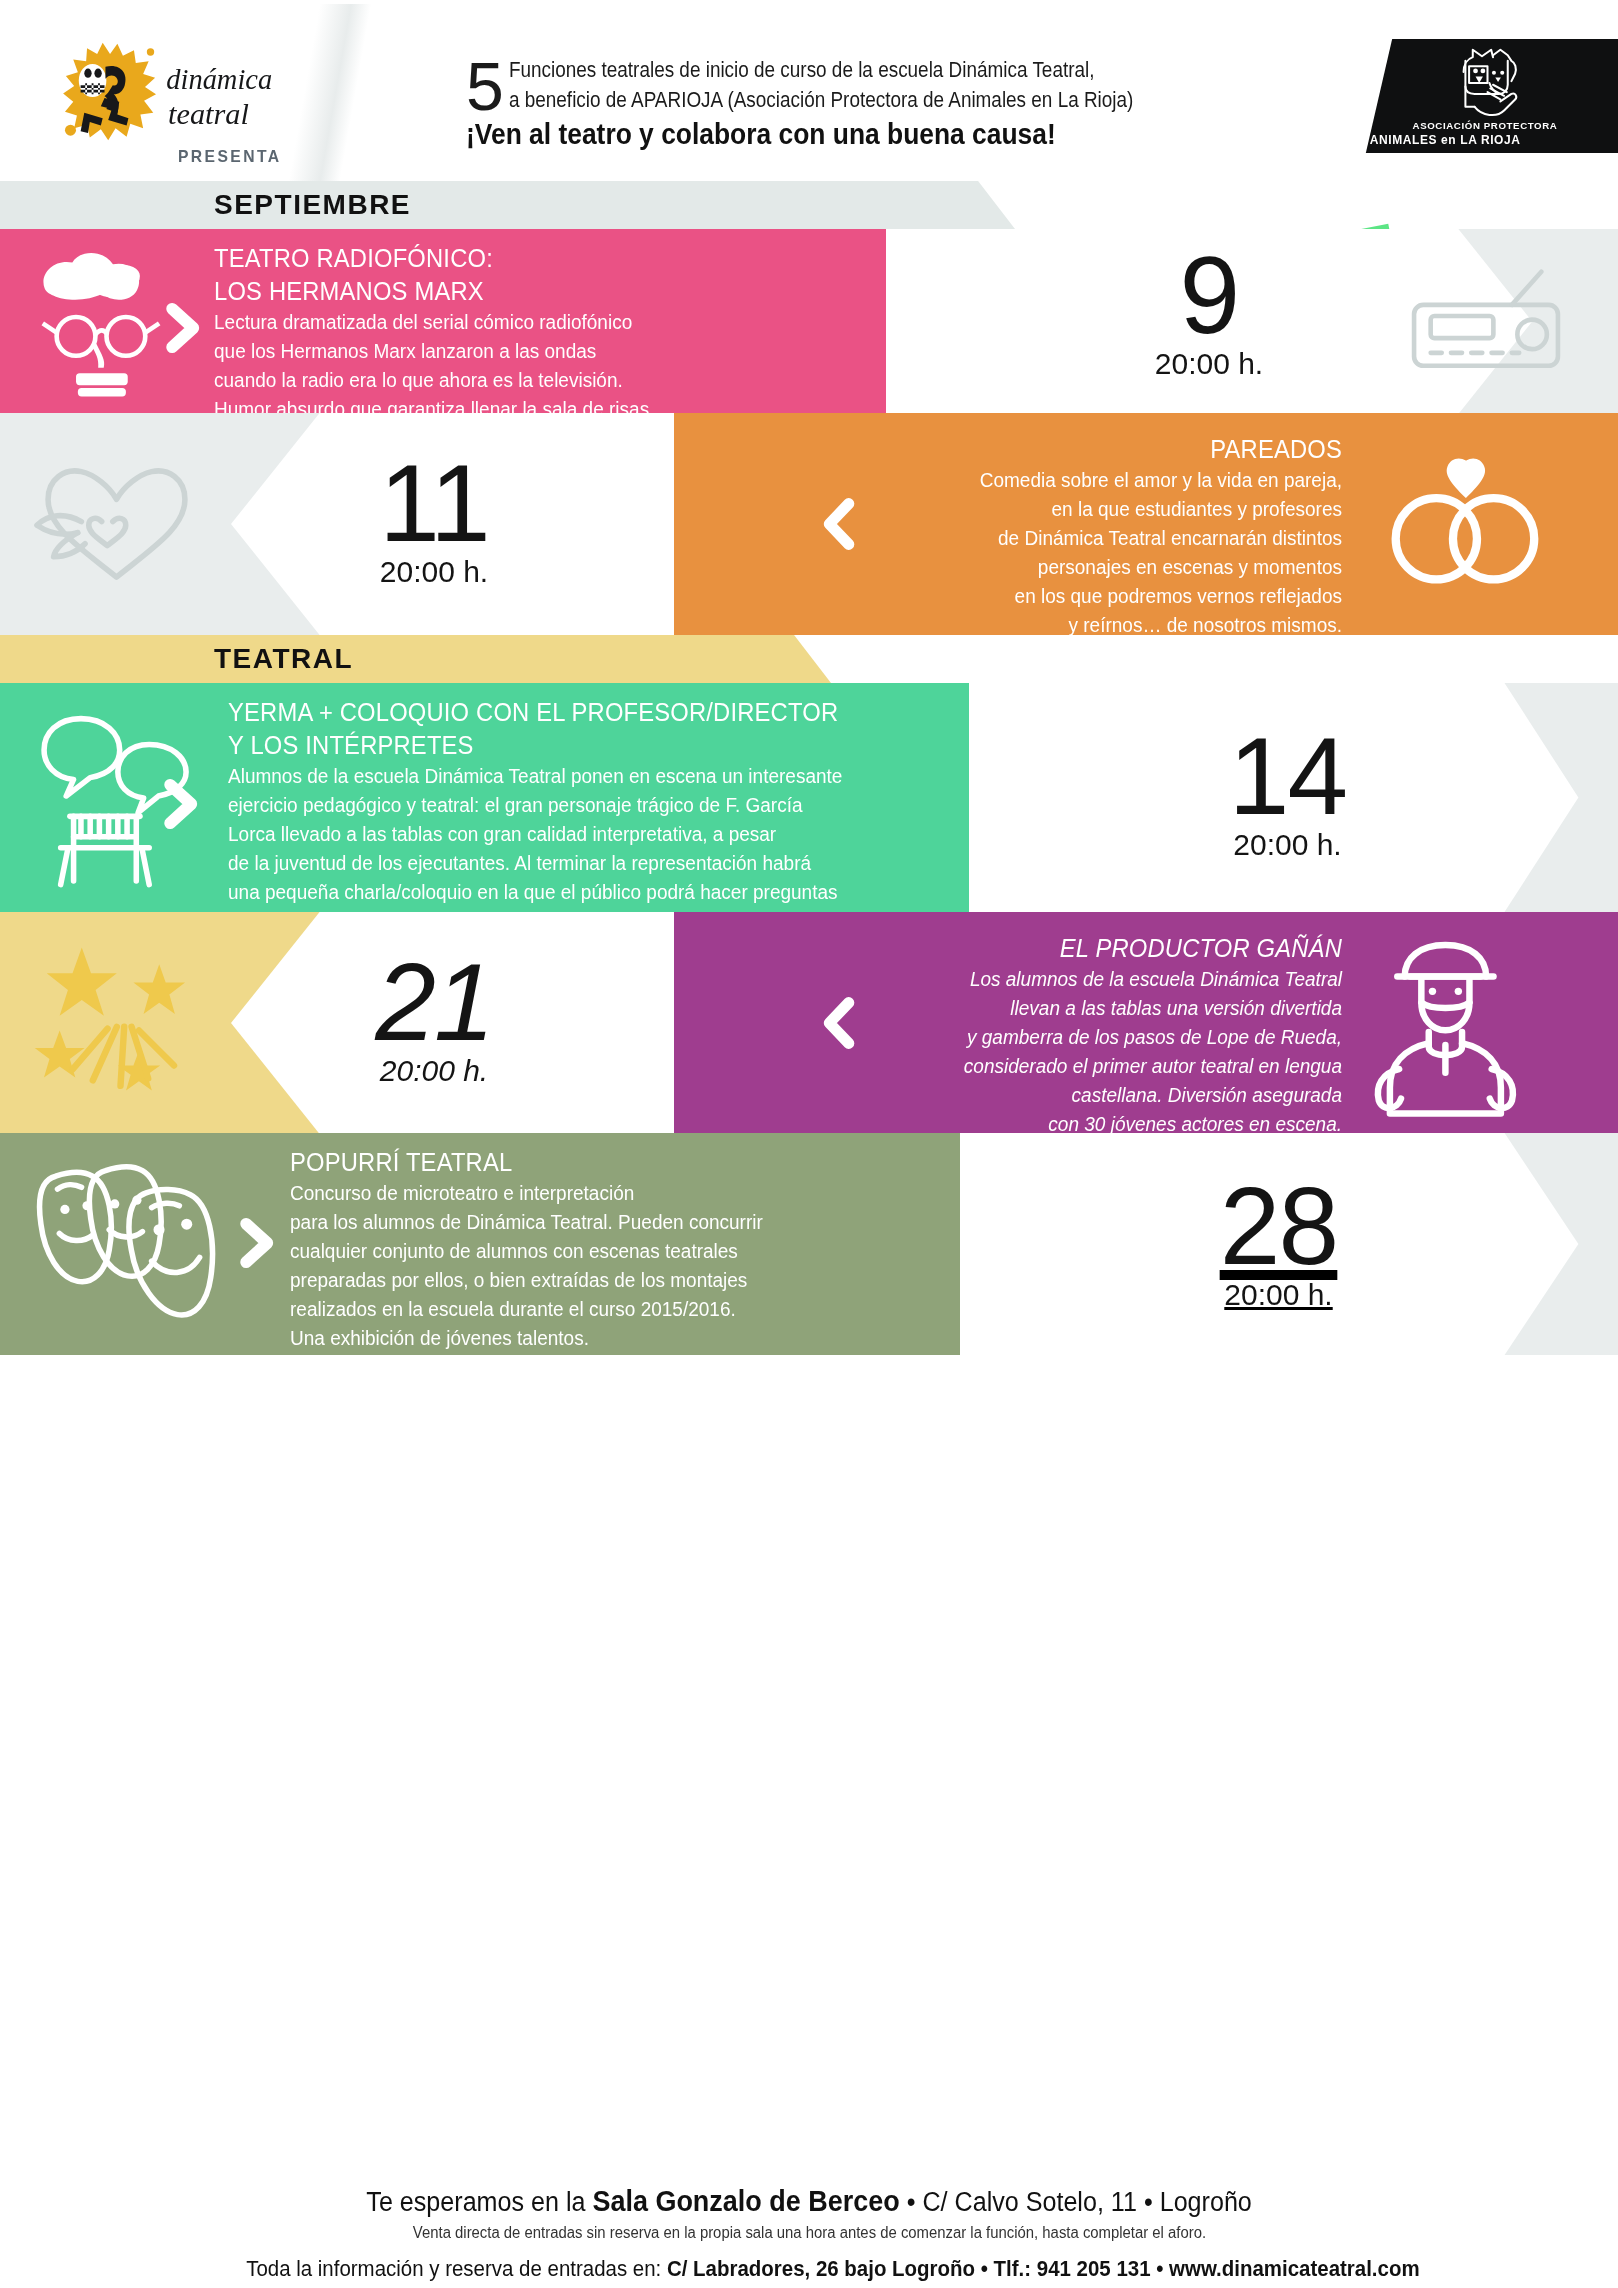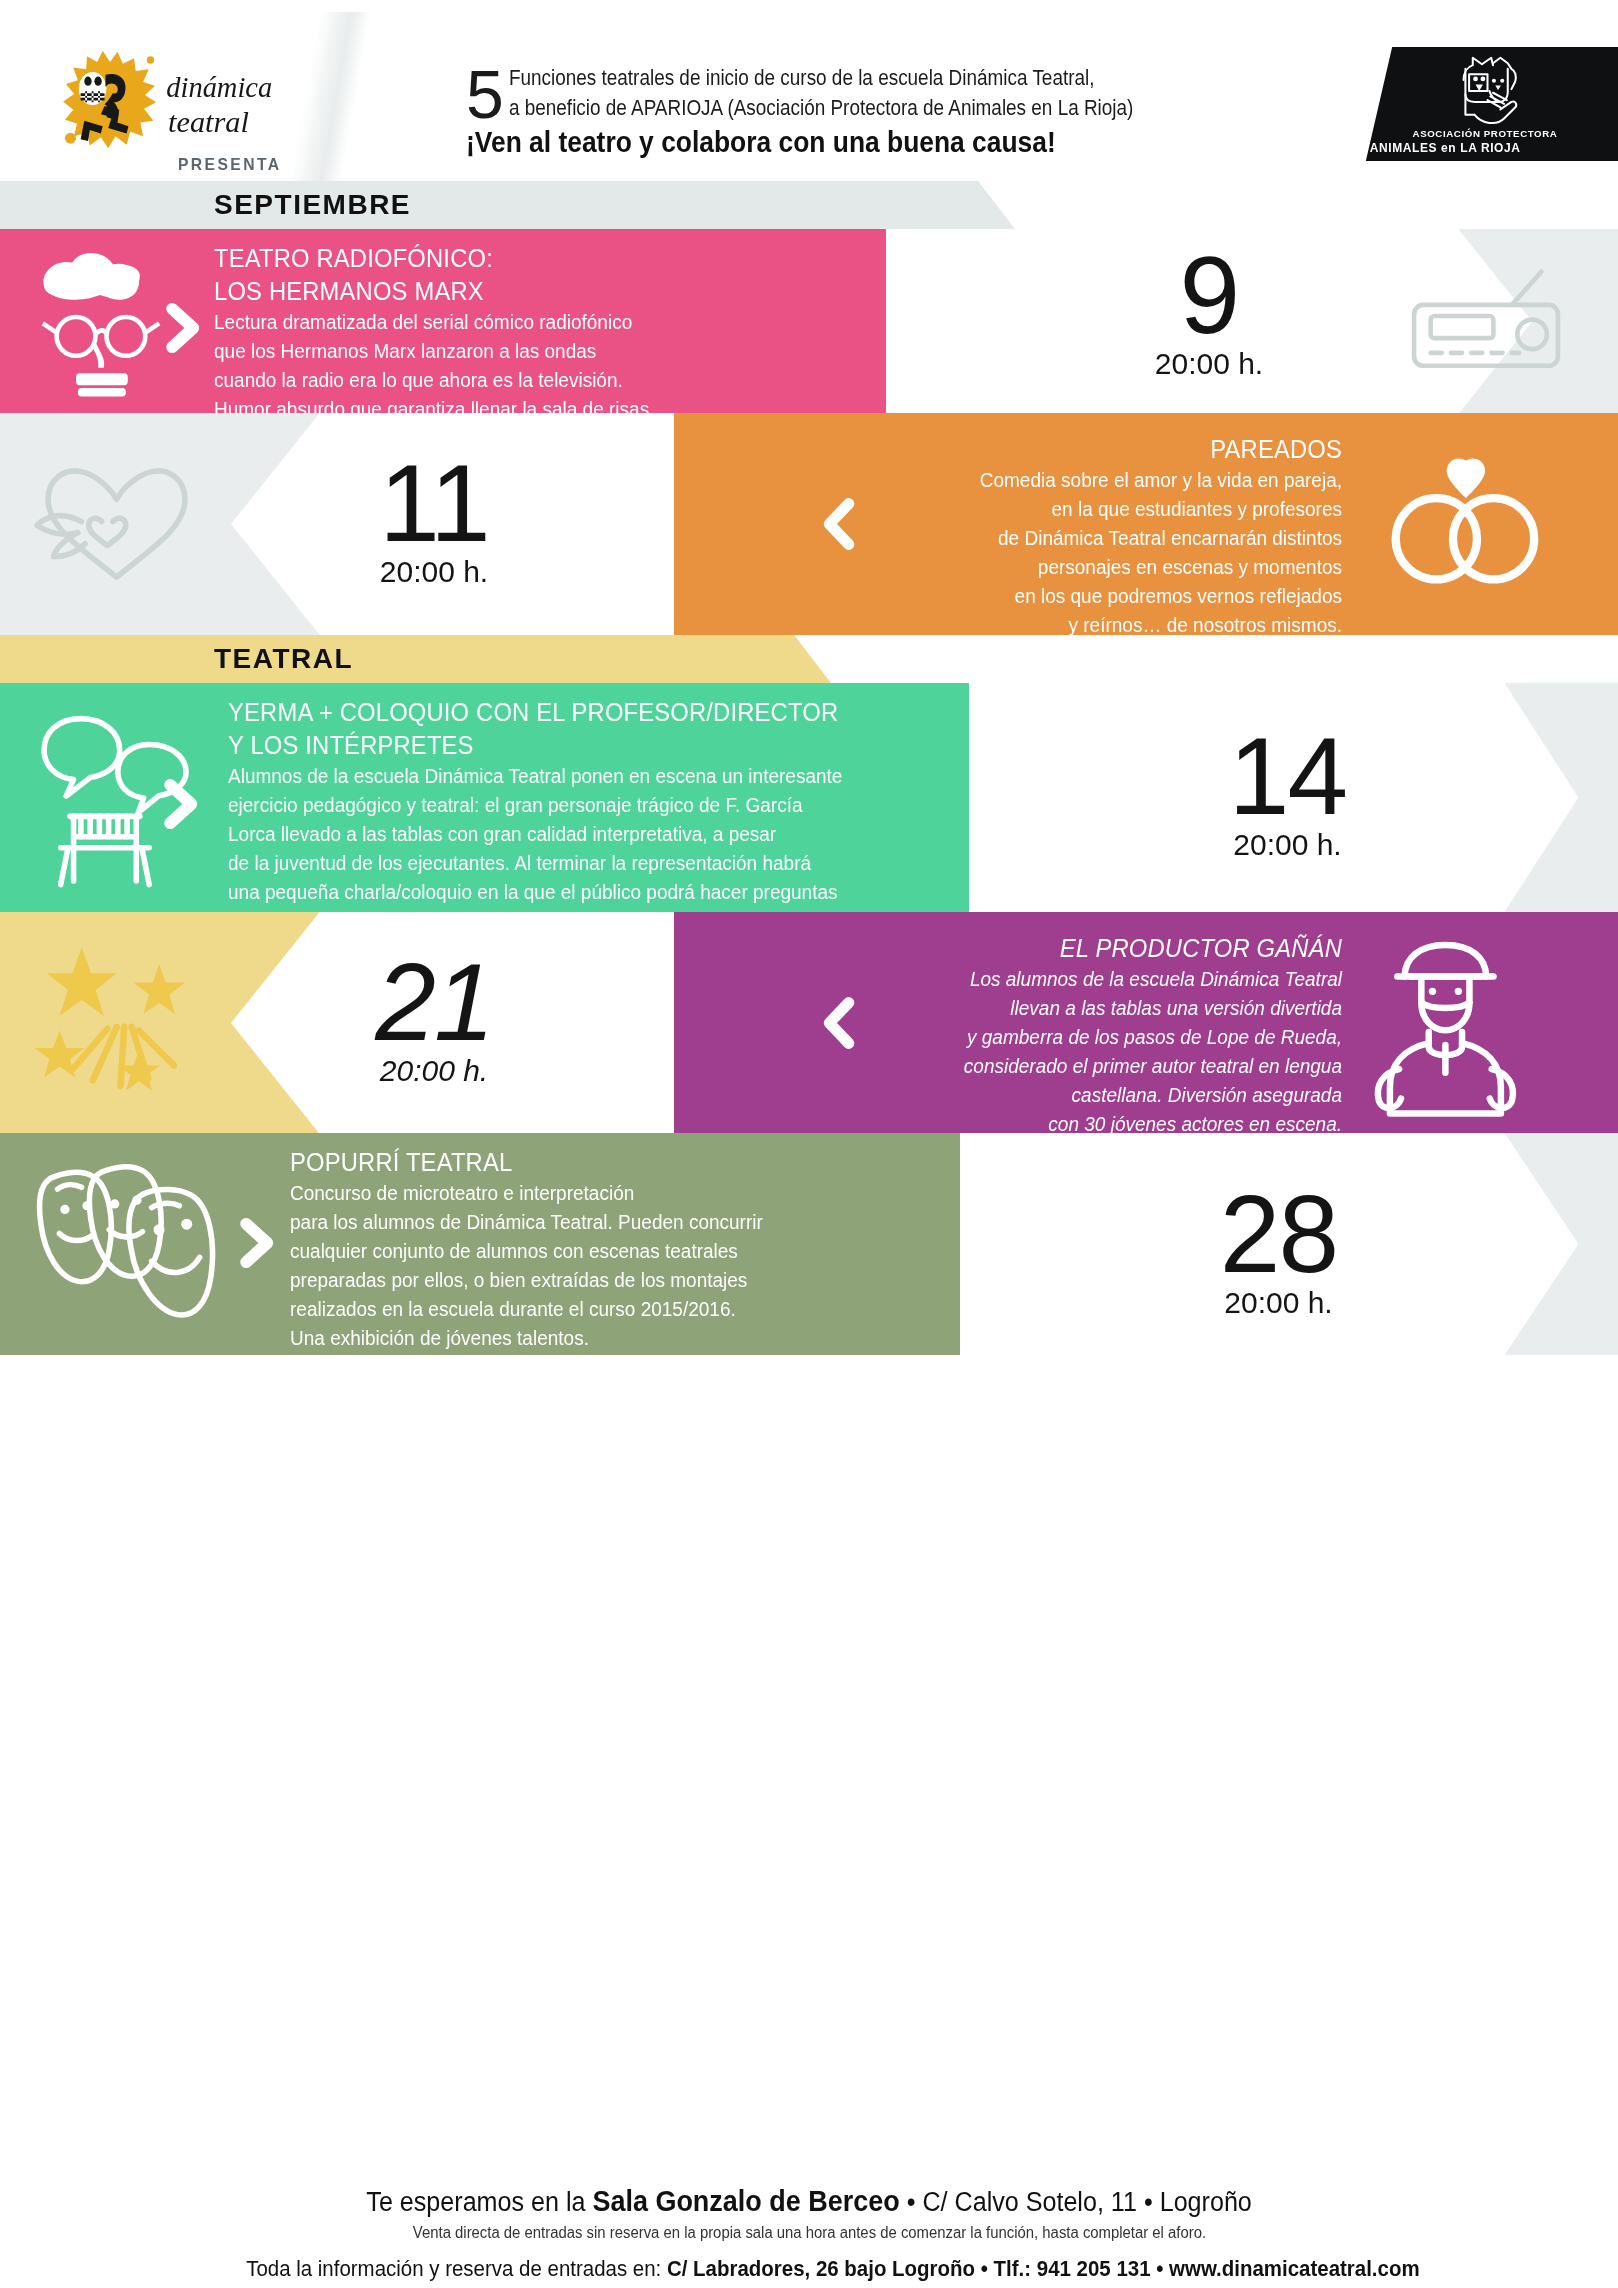--- a/index.html
+++ b/index.html
@@ -11,21 +11,21 @@
     overflow: hidden;
   }
   .poster {
     position: relative;
     width: 1619px;
     height: 2289px;
     background: #ffffff;
   }
 
   
-  .header { position: absolute; left: 0; top: 12px; width: 1619px; height: 181px; background: #ffffff; }
+  .header { position: absolute; left: 0; top: 4px; width: 1619px; height: 181px; background: #ffffff; }
   .logo-wrap { position: absolute; left: 55px; top: 35px; width: 249px; height: 138px; }
   .logo-splat { position: absolute; left: 7.4px; top: 1.8px; width: 97px; height: 103px; }
   .logo-word { position: absolute; left: 109px; top: 18.5px; width: 157px; height: 79px; }
   .logo-presenta {
     position: absolute; left: 123px; top: 109px;
     font-size: 15.7px; font-weight: bold; letter-spacing: 2.4px; color: #5b6670;
     font-family: "Liberation Sans", sans-serif;
   }
   .header-diag {
     position: absolute; left: 277px; top: 0; width: 111px; height: 181px;
@@ -465,21 +465,21 @@
     <div class="ev-text" style="left:290px; top:13px; width:646px;">
       <div class="ev-title">POPURRÍ TEATRAL</div>
       <div class="ev-desc">Concurso de microteatro e interpretación</div>
       <div class="ev-desc">para los alumnos de Dinámica Teatral. Pueden concurrir</div>
       <div class="ev-desc">cualquier conjunto de alumnos con escenas teatrales</div>
       <div class="ev-desc">preparadas por ellos, o bien extraídas de los montajes</div>
       <div class="ev-desc">realizados en la escuela durante el curso 2015/2016.</div>
       <div class="ev-desc">Una exhibición de jóvenes talentos.</div>
     </div>
 
-    <div class="date-box" style="left:1154px; top:50px; width:249px;">
+    <div class="date-box" style="left:1154px; top:42px; width:249px;text-decoration:underline;">
       <div class="date-num">28</div>
       <div class="date-time">20:00 h.</div>
     </div>
   </div>
 
   <div class="footer">
     <div class="f1">
       <span class="nowrapline">
         <span>Te esperamos en la </span><b>Sala Gonzalo de Berceo</b><span> • C/ Calvo Sotelo, 11 • Logroño</span>
       </span>

